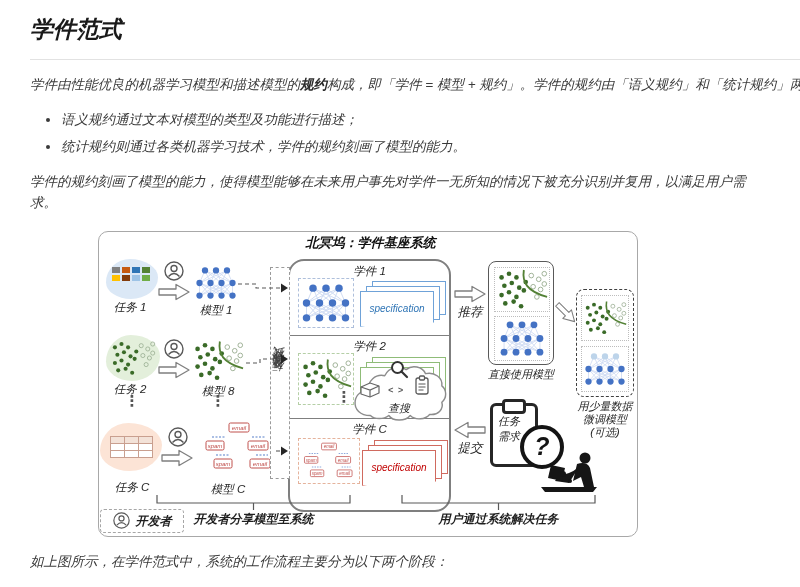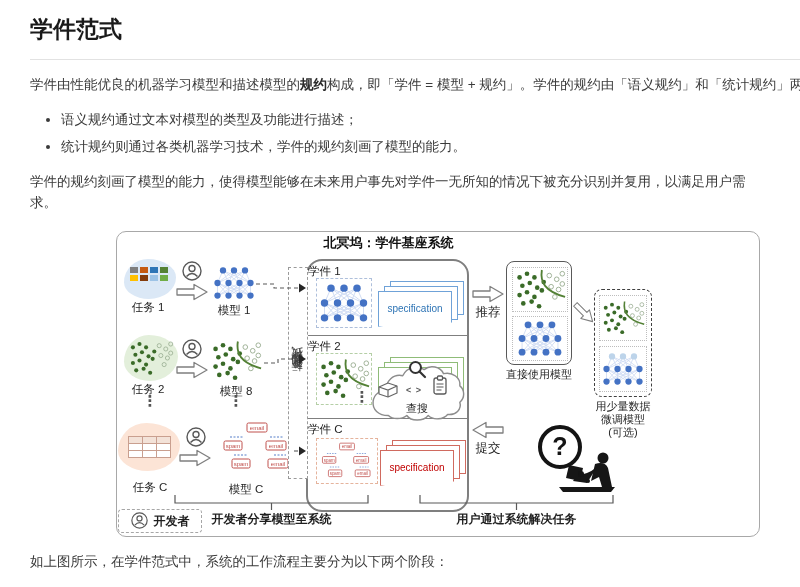--- a/index.html
+++ b/index.html
@@ -1,28 +1,28 @@
 <!DOCTYPE html>
 <html><head>
 <meta charset="utf-8">
 <style>
   html,body{margin:0;padding:0;}
   body{width:800px;height:587px;overflow:hidden;background:#fff;color:#3a3a3a;
        font-family:"Liberation Sans","DejaVu Sans",sans-serif;font-size:13.5px;line-height:1.5;}
-  .content{padding:0 30px;}
+  .content{padding:0 30px;font-style:italic;}
   h1{font-size:23px;font-weight:700;color:#1a1a1a;margin:12px -30px 0 0;padding:0 30px 12px 0;
      border-bottom:1px solid #e2e2e2;}
   p{margin:15px 0;}
   .nowrap{white-space:nowrap;}
   ul{margin:12px 0 14px 0;padding-left:31px;}
   li{margin:7px 0;white-space:nowrap;}
   strong{color:#2b2b2b;}
 
   
-  .fig{position:relative;width:644px;height:306px;margin:18px 0 2px 86px;font-size:11.5px;color:#262626;}
+  .fig{position:relative;width:540px;height:306px;margin:18px 0 2px 68px;font-size:11.5px;color:#262626;}
   .fig *{box-sizing:border-box;}
   .abs{position:absolute;}
   .fig-frame{position:absolute;inset:0;border:1px solid #a8a8a8;border-radius:10px;}
   .lbl{position:absolute;text-align:center;color:#262626;line-height:1.2;}
   .sys-title{left:190px;top:4px;width:165px;font-weight:700;font-size:13px;color:#111;}
 
   .cloud{position:absolute;border-radius:46% 54% 52% 48% / 58% 46% 54% 42%;}
   .c1{left:8px;top:28px;width:52px;height:40px;background:#dbe8f6;}
   .c2{left:8px;top:104px;width:54px;height:46px;background:#e3efdb;display:flex;align-items:center;justify-content:center;}
   .c3{left:2px;top:192px;width:62px;height:48px;background:#fce4d6;display:flex;align-items:center;justify-content:center;}
@@ -36,21 +36,21 @@
 
   .fmt{left:172px;top:36px;width:20px;height:212px;border:1px dashed #9a9a9a;background:#fff;z-index:2;
        display:flex;align-items:center;justify-content:center;}
   .fmt span{writing-mode:vertical-rl;transform:rotate(180deg);font-size:11.5px;letter-spacing:2px;color:#404040;}
 
   .sys-box{left:190px;top:28px;width:163px;height:253px;border:2px solid #7f7f7f;border-radius:16px;background:#fff;z-index:1;}
   .sys-row{position:absolute;left:0;width:100%;}
   .r1{top:0;height:74px;}
   .r2{top:74px;height:83px;border-top:1.5px solid #7f7f7f;}
   .r3{top:157px;height:96px;border-top:1.5px solid #7f7f7f;}
-  .sys-lbl{position:absolute;left:0;top:2px;width:100%;font-size:11.5px;color:#1f1f1f;}
+  .sys-lbl{position:absolute;left:0;top:2px;width:100%;text-align:center;font-size:11.5px;color:#1f1f1f;}
   .thumb{position:absolute;border:1px dashed #aebfdb;background:#fff;padding:1px;}
   .tg{border-color:#b5cfa6;}
   .tr{border-color:#e5b39c;}
   .tdot{border:1px dotted #bdbdbd;}
 
   .spec{position:absolute;width:86px;height:46px;}
   .sheet{position:absolute;background:#fff;border:1.3px solid;}
   .sb .sheet{border-color:#6fa2d8;} .sb .front{color:#2e74b5;}
   .sg .sheet{border-color:#8fbc78;} .sg .front{color:#538135;}
   .sr .sheet{border-color:#d06a5f;} .sr .front{color:#c00000;}
@@ -359,20 +359,26 @@
       <div>用少量数据</div>
       <div>微调模型</div>
       <div>(可选)</div>
     </div>
 
     <svg class="abs" style="left:356px;top:190px;transform:scaleX(-1)" width="32" height="18" viewBox="0 0 32 18">
         <use href="#arrow-g"></use>
       </svg>
     <div class="lbl" style="left:352px;top:210px;width:40px;font-size:12.5px">提交</div>
 
+    <div class="abs clip">
+      <div class="cl">
+        <div>任务</div>
+        <div>需求</div>
+      </div>
+    </div>
     <div class="abs qc">
       <span>?</span>
     </div>
     <div class="qd" style="left:462px;top:240px;width:6px;height:6px"></div>
     <div class="qd" style="left:470px;top:248px;width:4px;height:4px"></div>
 
     <svg class="abs" style="left:436px;top:220px" width="72" height="44" viewBox="0 0 70 44">
       <g fill="#161616">
         <circle cx="50" cy="7" r="5.5"></circle>
         <path d="M42 13 Q52 10 55 17 L59 36 H49 L46 26 L38 30 Z"></path>

